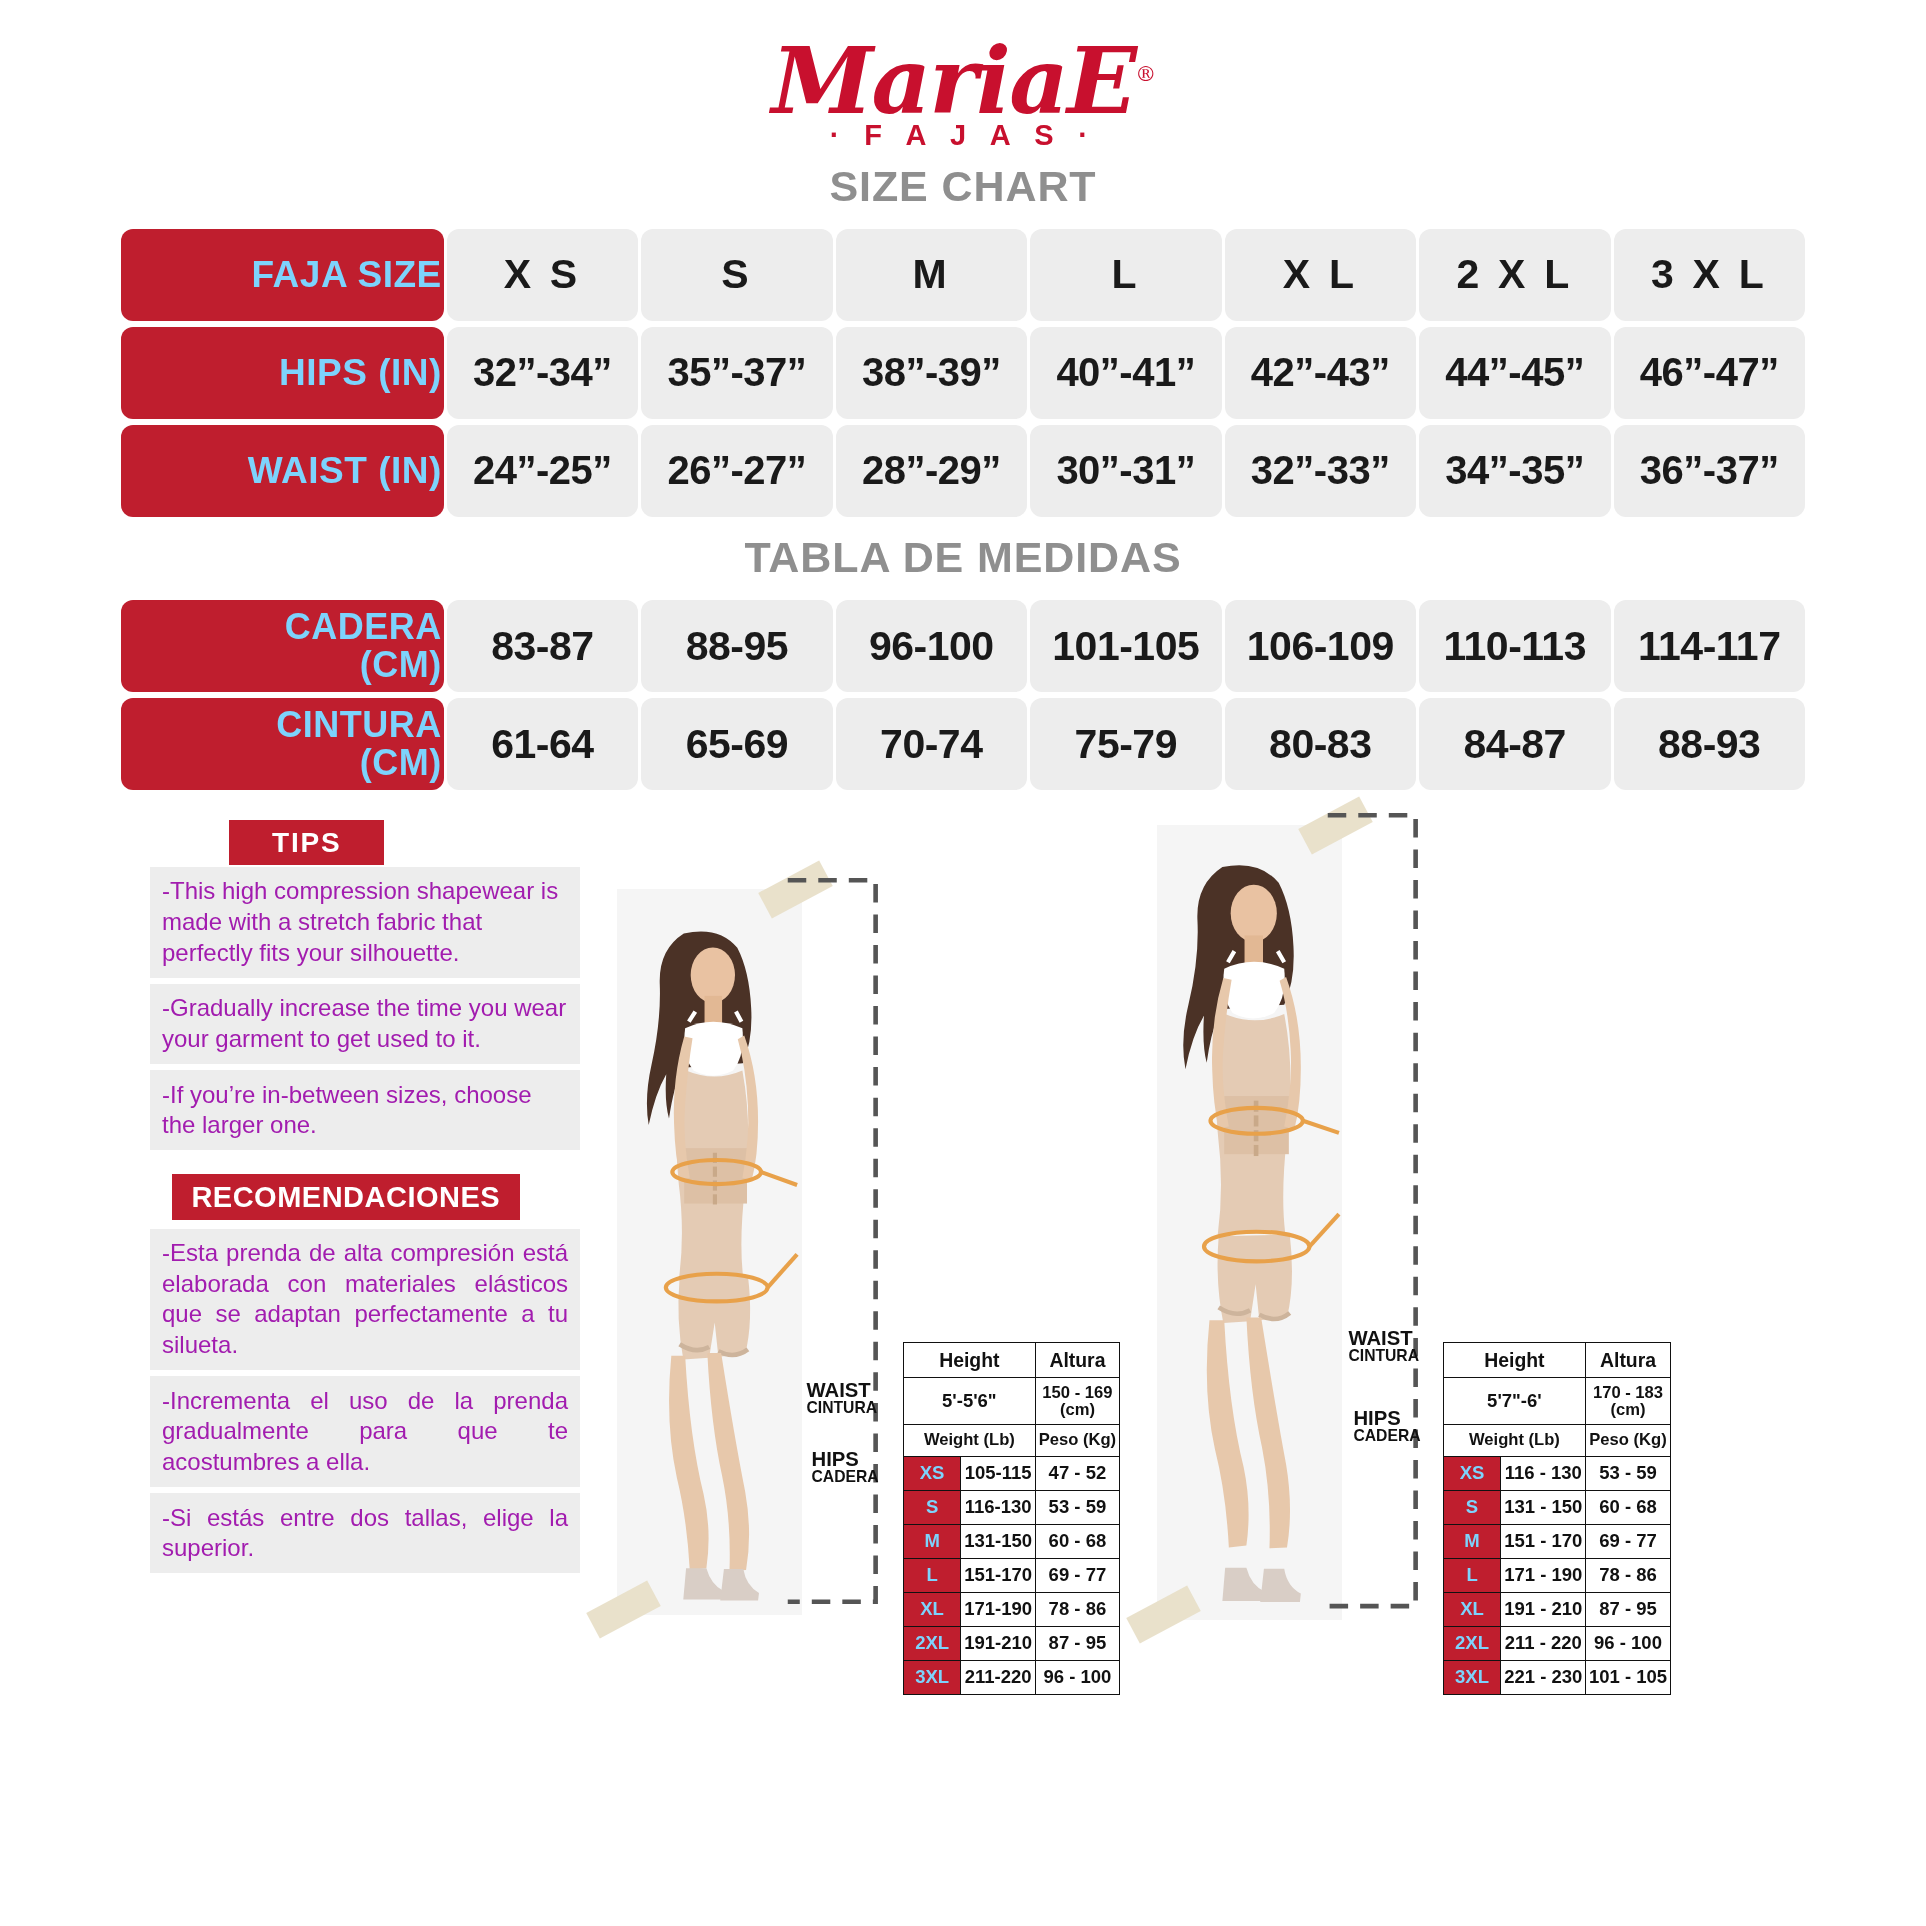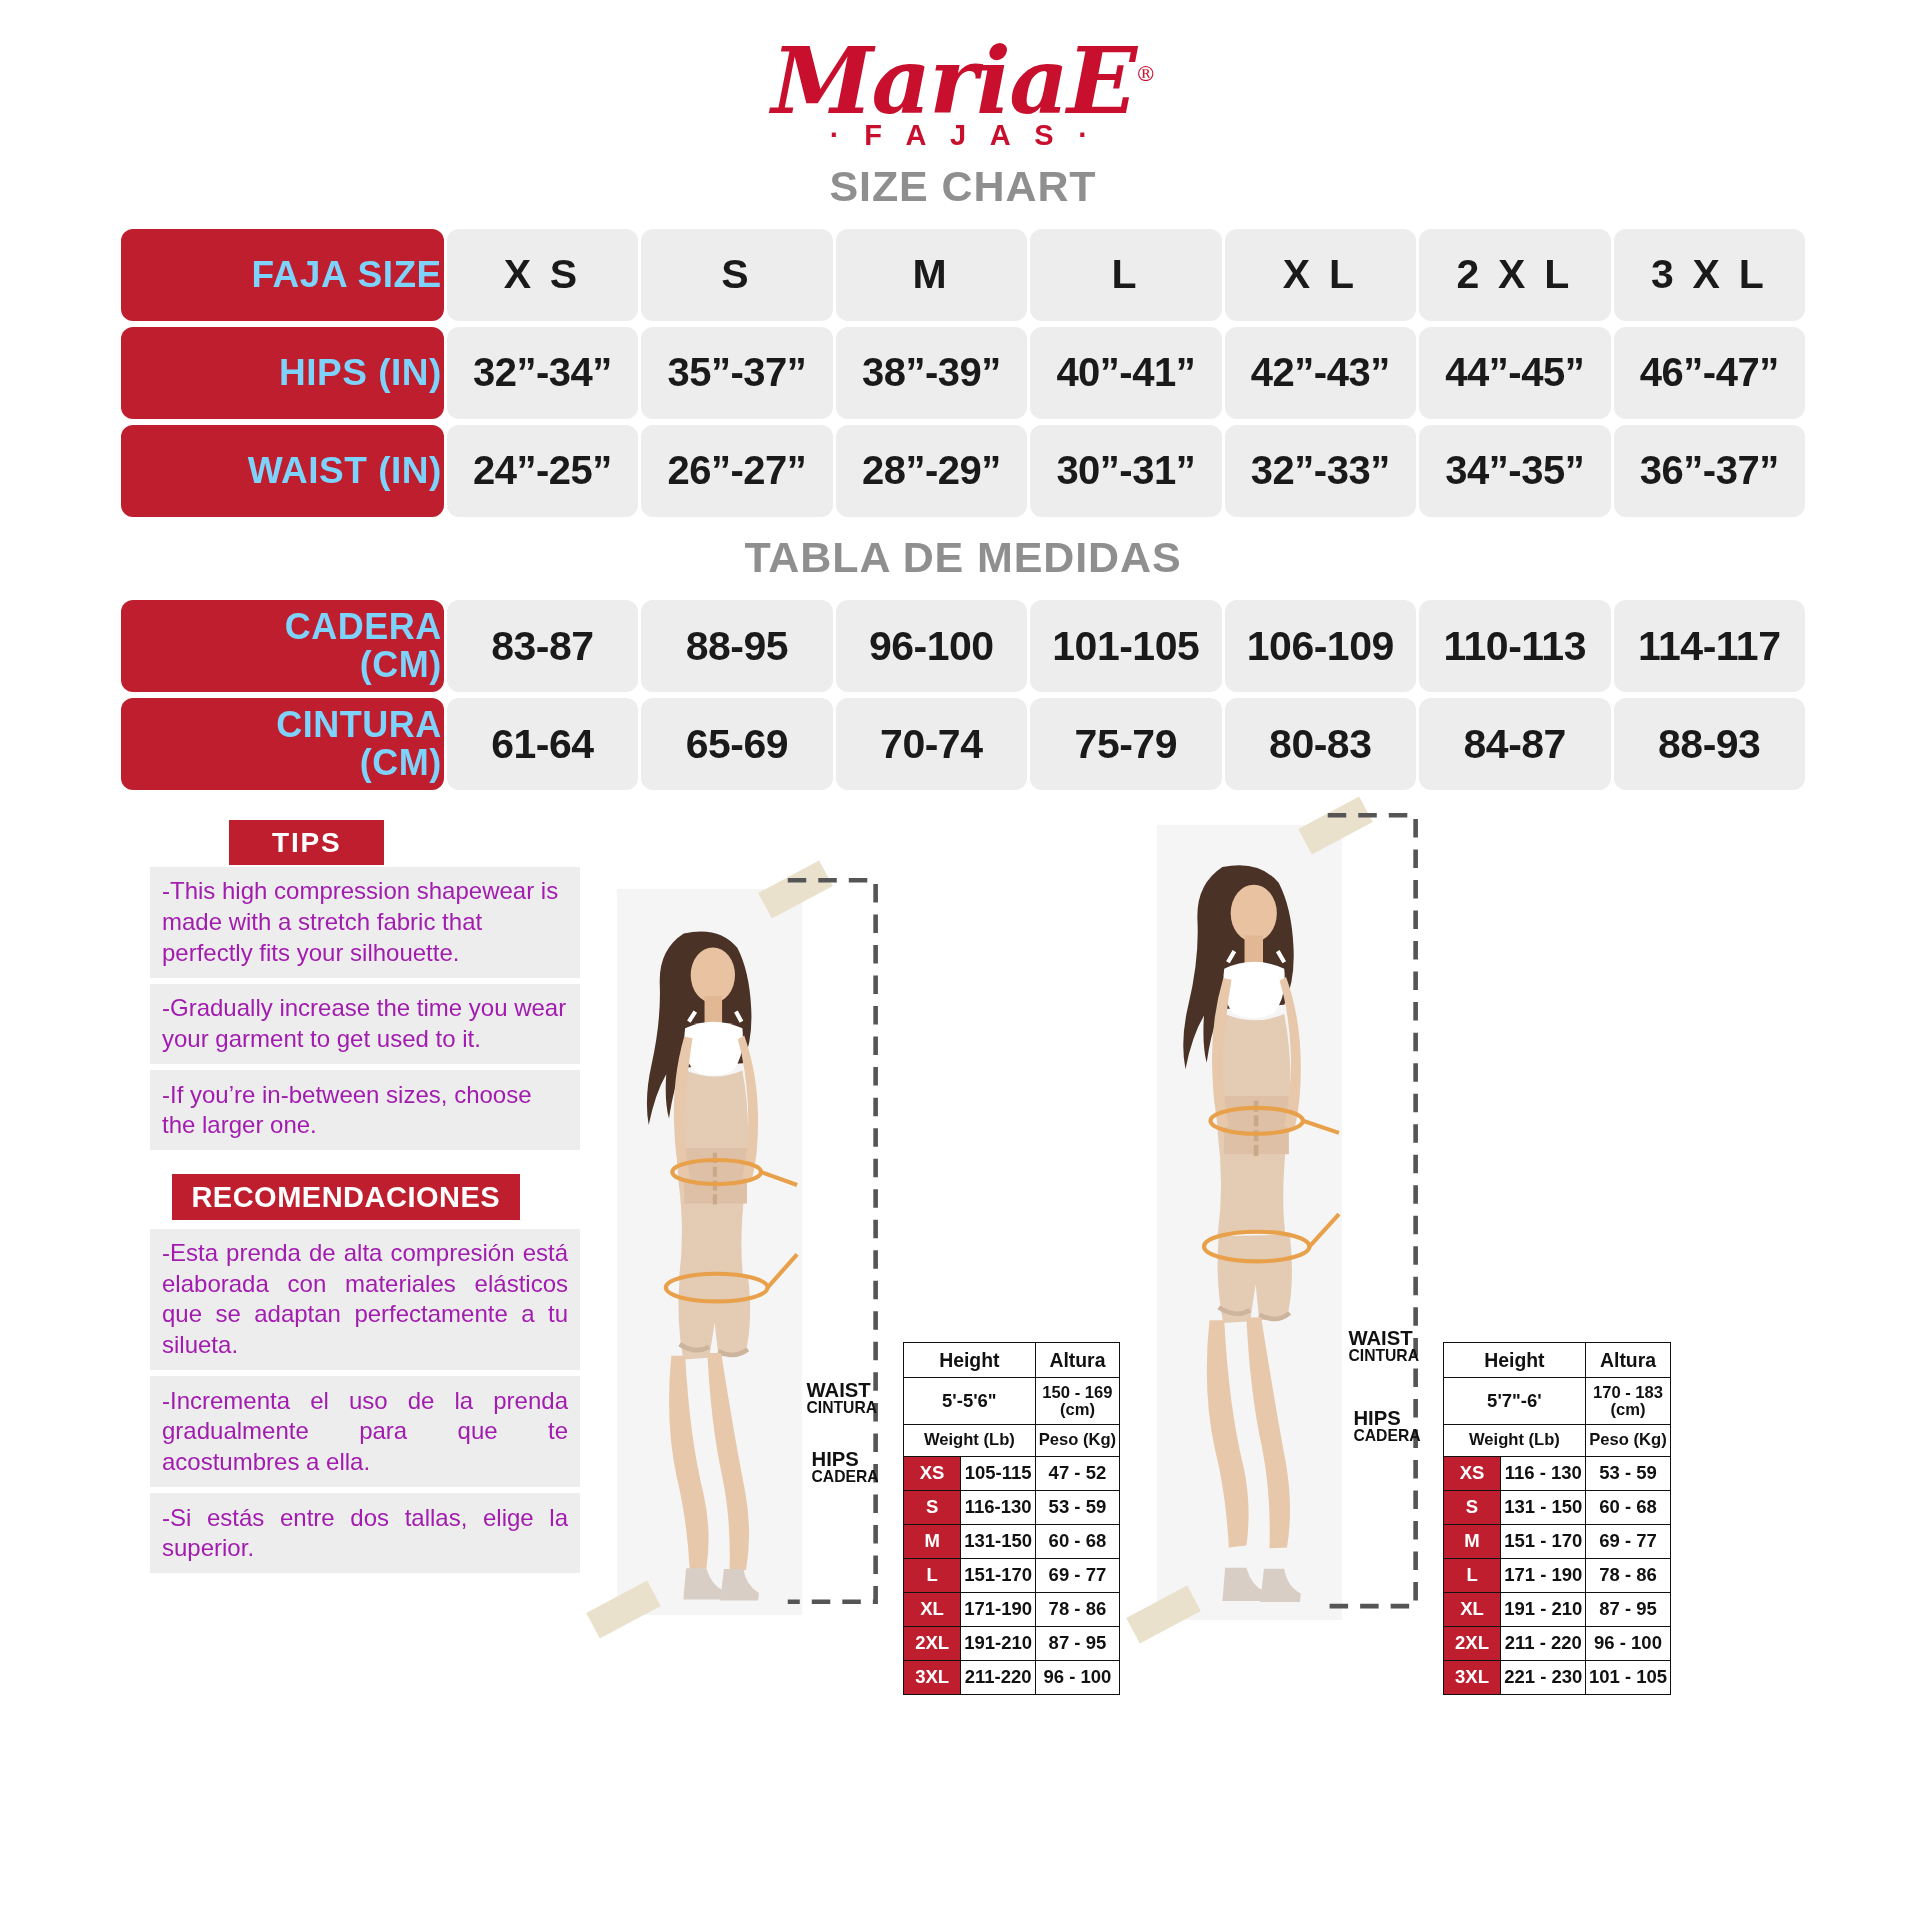--- a/index.html
+++ b/index.html
@@ -175,21 +175,21 @@
     border: 1.4px solid #111;
     text-align: center;
     vertical-align: middle;
     font-size: 18.5px;
     font-weight: bold;
     color: #111;
     padding: 5.5px 2.8px;
   }
   .m-table td.sz {
     background: #bf1e2e;
-    color: #ffffff;
+    color: #7dd3fc;
     font-size: 18.5px;
     width: 51px;
   }
   .m-table td.hd {
     font-size: 19.4px;
   }
   .m-table td.sub {
     font-size: 16.6px;
   }
   .m-table td.two {

